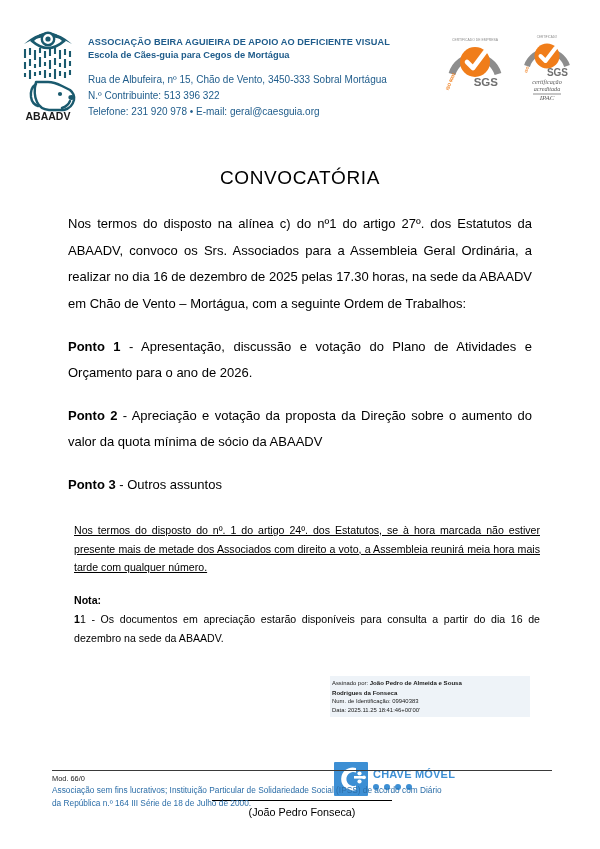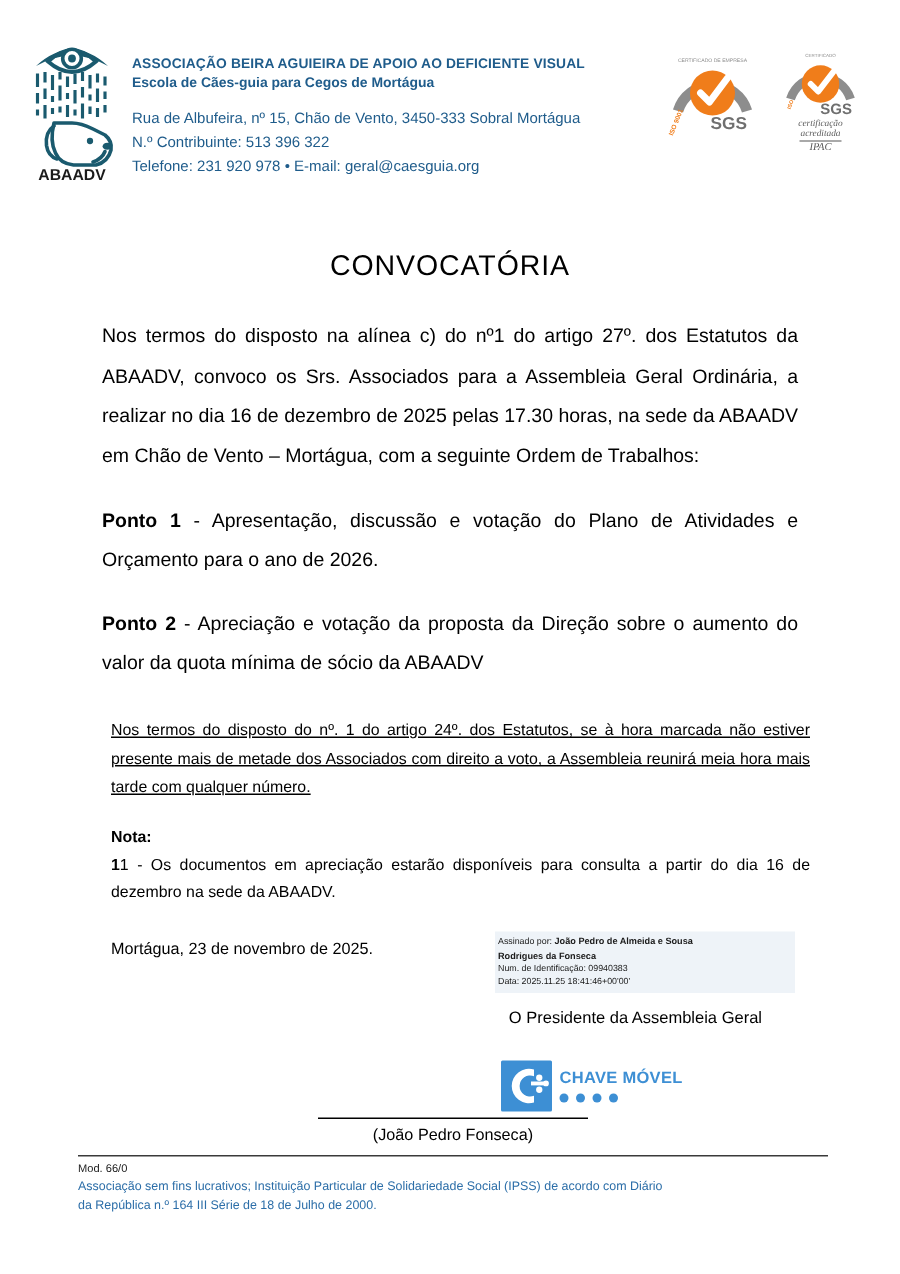--- a/index.html
+++ b/index.html
@@ -332,33 +332,33 @@
   <div class="doc-title">CONVOCATÓRIA</div>
 
   <div class="body-wrap">
 
     <p class="para first">Nos termos do disposto na alínea c) do nº1 do artigo 27º. dos Estatutos da ABAADV, convoco os Srs. Associados para a Assembleia Geral Ordinária, a realizar no dia 16 de dezembro de 2025 pelas 17.30 horas, na sede da ABAADV em Chão de Vento – Mortágua, com a seguinte Ordem de Trabalhos:</p>
 
     <p class="para ponto"><b>Ponto 1</b><span> - Apresentação, discussão e votação do Plano de Atividades e Orçamento para o ano de 2026.</span></p>
 
     <p class="para ponto"><b>Ponto 2</b><span> - Apreciação e votação da proposta da Direção sobre o aumento do valor da quota mínima de sócio da ABAADV</span></p>
 
+    <p class="para ponto"><b>Ponto 3</b><span> - Outros assuntos</span></p>
 
     <div class="indented-wrap">
       <p class="indented">Nos termos do disposto do nº. 1 do artigo 24º. dos Estatutos, se à hora marcada não estiver presente mais de metade dos Associados com direito a voto, a Assembleia reunirá meia hora mais tarde com qualquer número.</p>
     </div>
 
     <div class="nota-block">
       <div class="nota-head">Nota:</div>
       <div class="nota-text"><b>1</b><span>1 - Os documentos em apreciação estarão disponíveis para consulta a partir do dia 16 de dezembro na sede da ABAADV.</span></div>
     </div>
 
     <div class="sig-area">
 
-      <div class="place-date">Mortágua, 23 de novembro de 2025.</div>
 
       <div class="sig-stamp">
         <div>
           <span>Assinado por:</span>
           <span class="bold">João Pedro de Almeida e Sousa</span>
         </div>
         <div class="bold">Rodrigues da Fonseca</div>
         <div>Num. de Identificação: 09940383</div>
         <div>Data: 2025.11.25 18:41:46+00'00'</div>
       </div>

